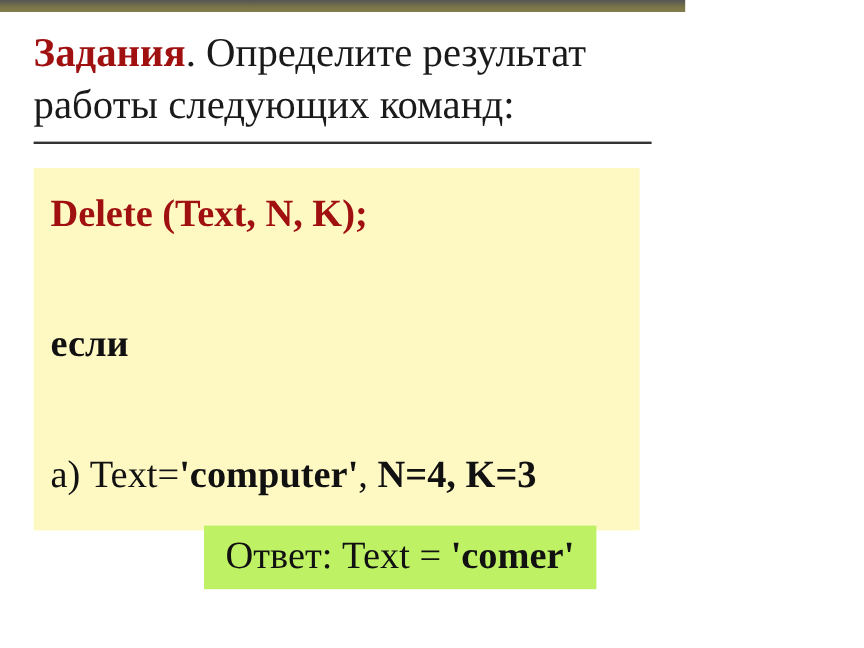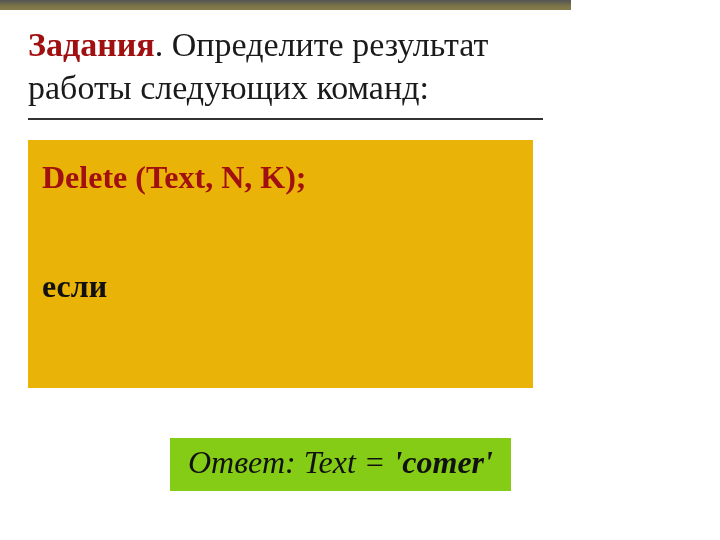--- a/index.html
+++ b/index.html
@@ -44,21 +44,21 @@
     left: 28px;
     right: 28px;
     height: 2px;
     background: #333333;
   }
   .codebox {
     position: absolute;
     top: 140px;
     left: 28px;
     right: 38px;
-    background: #eab308;
+    background: #fef9c3;
     padding: 10px 14px 20px 14px;
     box-sizing: border-box;
     font-size: 32px;
     line-height: 1.7;
     color: #111111;
   }
   .codebox .deleteLine {
     color: #a01010;
     font-weight: bold;
   }
@@ -69,25 +69,24 @@
   .codebox .caseLine {
     color: #111111;
   }
   .codebox .caseLine .bold {
     font-weight: bold;
   }
   .answerbox {
     position: absolute;
     top: 438px;
     left: 170px;
-    background: #84cc16;
+    background: #bef264;
     padding: 6px 18px 10px 18px;
     font-size: 32px;
     color: #111111;
-    font-style: italic;
   }
   .answerbox .bold {
     font-weight: bold;
   }
 </style>
 </head>
 <body>
 
 <div class="slide">
   <div class="topbar"></div>
@@ -95,18 +94,21 @@
   <div class="title">
     <span class="red">Задания</span><span>. </span><span>Определите результат работы следующих команд:</span>
   </div>
   <div class="title-underline"></div>
 
   <div class="codebox">
     <div class="deleteLine">Delete (Text, N, K);</div>
     <div class="ifLine">&nbsp;</div>
     <div class="ifLine">если</div>
     <div class="ifLine">&nbsp;</div>
+    <div class="caseLine">
+      <span>а) Text=</span><span class="bold">'computer'</span><span>,  </span><span class="bold">N=4, K=3</span>
+    </div>
   </div>
 
   <div class="answerbox">
     <span>Ответ: Text = </span><span class="bold">'comer'</span>
   </div>
 </div>
 
 </body></html>

